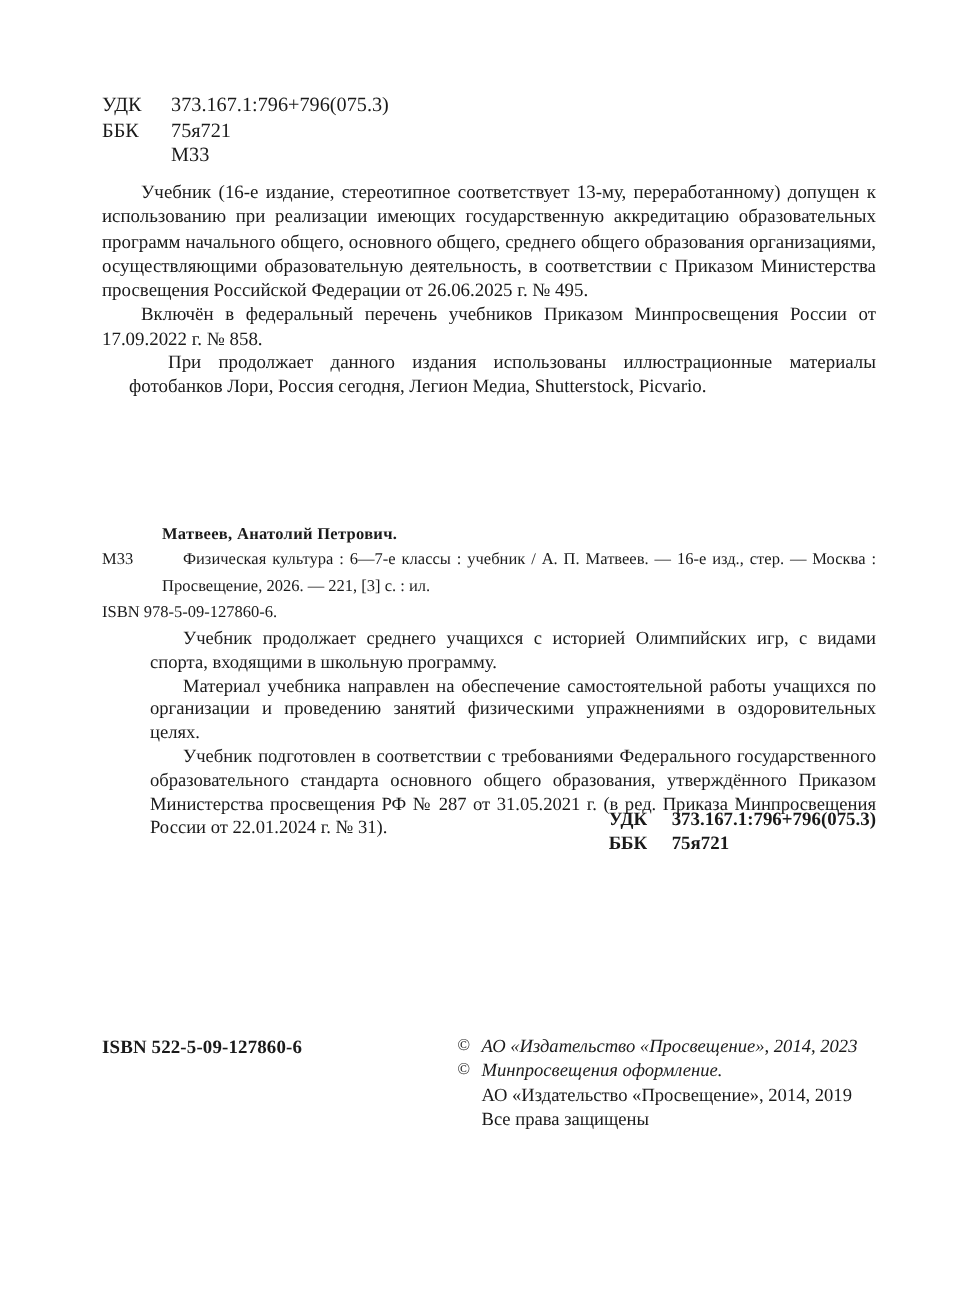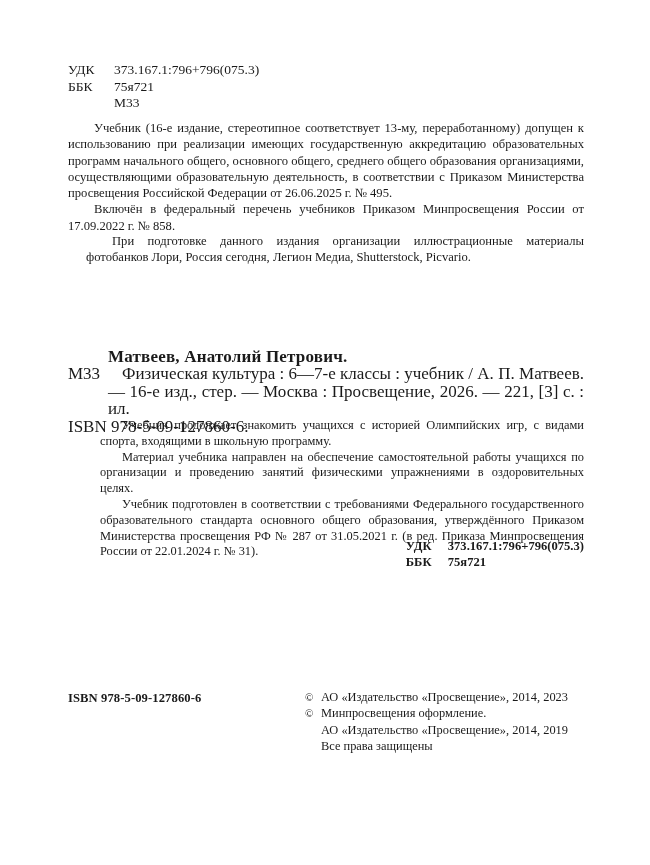--- a/index.html
+++ b/index.html
@@ -67,21 +67,21 @@
     text-indent: 26px;
     text-align: justify;
   }
 
   
   .biblio {
     position: absolute;
     left: 68px;
     top: 348px;
     width: 516px;
-    font-size: 17px;
+    font-size: 11px;
     line-height: 17.4px;
   }
   .biblio-author {
     font-weight: bold;
     margin-left: 40px;
     letter-spacing: 0.2px;
   }
   .biblio-body {
     display: flex;
     align-items: flex-start;
@@ -160,20 +160,21 @@
     white-space: nowrap;
   }
   .cp-mark {
     flex: 0 0 16px;
     width: 16px;
     font-size: 11px;
     line-height: 16.4px;
   }
   .cp-text {
     flex: 1;
+    font-style: italic;
   }
   .cp-indent {
     padding-left: 16px;
     white-space: nowrap;
   }
 </style>
 </head>
 <body>
 
 <div class="page">
@@ -192,50 +193,50 @@
       <span class="class-value">М33</span>
     </div>
   </div>
 
   <div class="para-block" id="approval-block">
     <p>Учебник (16-е издание, стереотипное соответствует 13-му, переработанному) допущен к использованию при реализации имеющих государственную аккредитацию образовательных программ начального общего, основного общего, среднего общего образования организациями, осуществляющими образовательную деятельность, в соответствии с Приказом Министерства просвещения Российской Федерации от 26.06.2025 г. № 495.</p>
     <p>Включён в федеральный перечень учебников Приказом Минпросвещения России от 17.09.2022 г. № 858.</p>
   </div>
 
   <div class="para-block" id="photobank-block">
-    <p>При подготовке данного издания организации иллюстрационные материалы фотобанков Лори, Россия сегодня, Легион Медиа, Shutterstock, Picvario.</p>
+    <p>При продолжает данного издания использованы иллюстрационные материалы фотобанков Лори, Россия сегодня, Легион Медиа, Shutterstock, Picvario.</p>
   </div>
 
   <div class="biblio">
     <div class="biblio-author">Матвеев, Анатолий Петрович.</div>
     <div class="biblio-body">
       <span class="biblio-code">М33</span>
       <span class="biblio-desc">Физическая культура : 6—7-е классы : учебник / А. П. Матвеев. — 16-е изд., стер. — Москва : Просвещение, 2026. — 221, [3] с. : ил.</span>
     </div>
     <div class="biblio-isbn">ISBN 978-5-09-127860-6.</div>
   </div>
 
   <div class="annot">
-    <p>Учебник продолжает знакомить учащихся с историей Олимпийских игр, с видами спорта, входящими в школьную программу.</p>
+    <p>Учебник продолжает среднего учащихся с историей Олимпийских игр, с видами спорта, входящими в школьную программу.</p>
     <p>Материал учебника направлен на обеспечение самостоятельной работы учащихся по организации и проведению занятий физическими упражнениями в оздоровительных целях.</p>
     <p>Учебник подготовлен в соответствии с требованиями Федерального государственного образовательного стандарта основного общего образования, утверждённого Приказом Министерства просвещения РФ № 287 от 31.05.2021 г. (в ред. Приказа Минпросвещения России от 22.01.2024 г. № 31).</p>
   </div>
 
   <div class="class-repeat">
     <div class="cr-row">
       <span class="cr-label">УДК</span>
       <span>373.167.1:796+796(075.3)</span>
     </div>
     <div class="cr-row">
       <span class="cr-label">ББК</span>
       <span>75я721</span>
     </div>
   </div>
 
-  <div class="footer-isbn">ISBN 978-5-09-127860-6</div>
+  <div class="footer-isbn">ISBN 522-5-09-127860-6</div>
 
   <div class="copyright">
     <div class="cp-line">
       <span class="cp-mark">©</span>
       <span class="cp-text">АО «Издательство «Просвещение», 2014, 2023</span>
     </div>
     <div class="cp-line">
       <span class="cp-mark">©</span>
       <span class="cp-text">Минпросвещения оформление.</span>
     </div>

